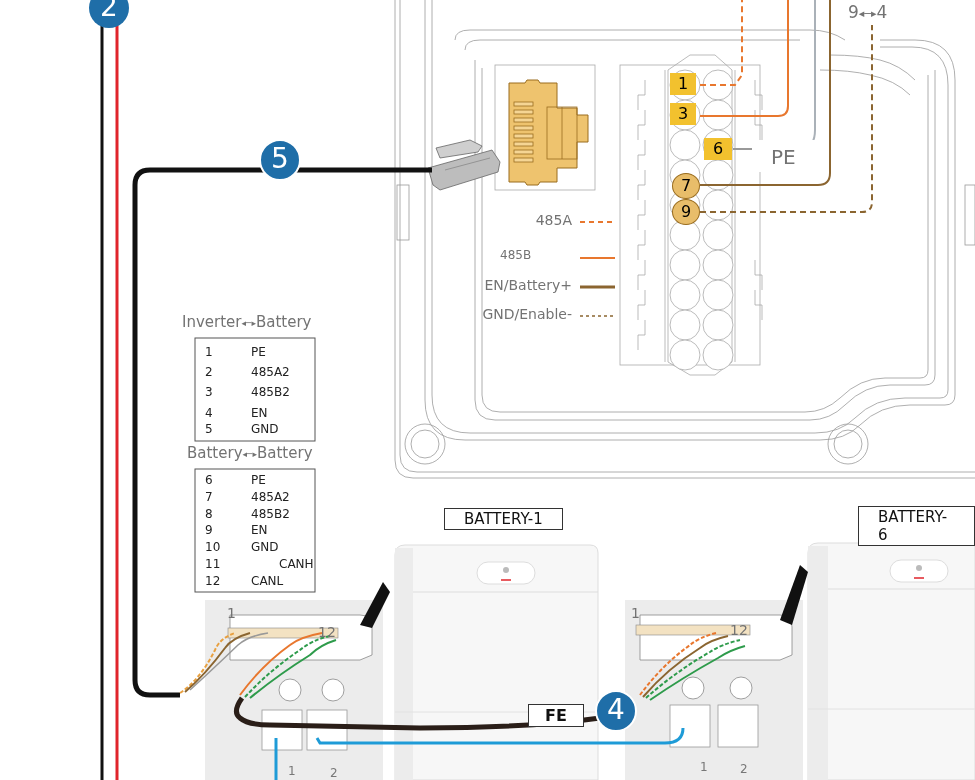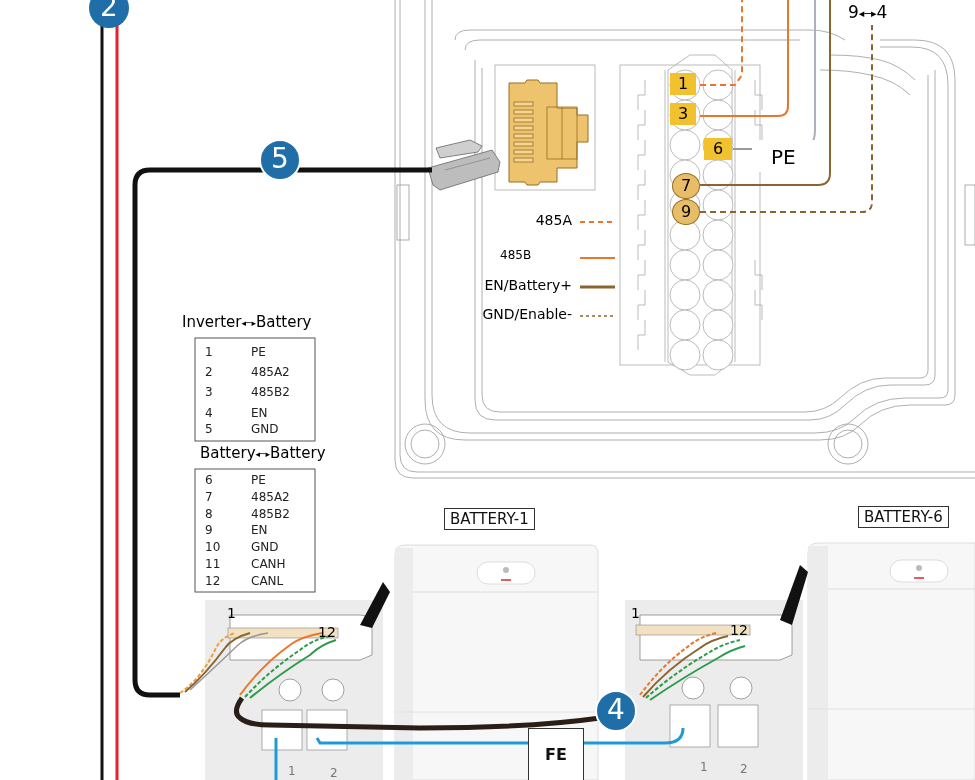--- a/index.html
+++ b/index.html
@@ -1,19 +1,19 @@
 <!DOCTYPE html>
 <html><head>
 <meta charset="utf-8">
 <style>
   html,body{margin:0;padding:0;background:#fff;}
   body{width:975px;height:780px;position:relative;overflow:hidden;font-family:"DejaVu Sans","Liberation Sans",sans-serif;}
   svg{position:absolute;left:0;top:0;}
-  .lbl{position:absolute;font-family:"DejaVu Sans",sans-serif;color:#000000;white-space:nowrap;}
-  .box-label{position:absolute;border:1.2px solid #333;background:#fff;font-family:"DejaVu Sans",sans-serif;font-size:15px;padding:1px 5px;color:#111;}
+  .lbl{position:absolute;font-family:"DejaVu Sans",sans-serif;color:#737373;white-space:nowrap;}
+  .box-label{position:absolute;border:1.2px solid #333;background:#fff;font-family:"DejaVu Sans",sans-serif;font-size:15px;padding:1px 19px;color:#111;}
 </style>
 </head>
 <body>
 
 <svg width="975" height="780" viewBox="0 0 975 780">
 
   <line x1="102" y1="20" x2="102" y2="780" stroke="#111" stroke-width="3"></line>
   <line x1="117" y1="20" x2="117" y2="780" stroke="#e0242b" stroke-width="3"></line>
 
   <g fill="none" stroke="#9a9a9a" stroke-width="0.8">
@@ -223,21 +223,21 @@
   <div style="display:flex;line-height:17px;margin-top:3px;">
       <span style="width:46px">4</span>
       <span>EN</span>
     </div>
   <div style="display:flex;line-height:15px;">
       <span style="width:46px">5</span>
       <span>GND</span>
     </div>
 </div>
 
-<div class="lbl" style="left:200px;top:444px;font-size:15px;">
+<div class="lbl" style="left:187px;top:444px;font-size:15px;">
   <span>Battery</span><span style="font-size:9px;vertical-align:middle;">◂─▸</span><span>Battery</span>
 </div>
 <div style="position:absolute;left:205px;top:472px;font-size:12px;color:#222;line-height:16.8px;">
   <div style="display:flex;">
       <span style="width:46px">6</span>
       <span>PE</span>
     </div>
   <div style="display:flex;">
       <span style="width:46px">7</span>
       <span>485A2</span>
@@ -247,21 +247,21 @@
       <span>485B2</span>
     </div>
   <div style="display:flex;">
       <span style="width:46px">9</span>
       <span>EN</span>
     </div>
   <div style="display:flex;">
       <span style="width:46px">10</span>
       <span>GND</span>
     </div>
-  <div style="display:flex;">
+  <div style="display:flex;gap:28px;">
       <span style="width:46px">11</span>
       <span>CANH</span>
     </div>
   <div style="display:flex;">
       <span style="width:46px">12</span>
       <span>CANL</span>
     </div>
 </div>
 
 <div class="box-label" style="left:444px;top:508px;">BATTERY-1</div>
@@ -270,13 +270,13 @@
 <div class="lbl" style="left:227px;top:605px;font-size:14px;">1</div>
 <div class="lbl" style="left:318px;top:624px;font-size:14px;">12</div>
 <div class="lbl" style="left:631px;top:605px;font-size:14px;">1</div>
 <div class="lbl" style="left:730px;top:622px;font-size:14px;">12</div>
 
 <div class="lbl" style="left:288px;top:764px;font-size:12px;color:#777;">1</div>
 <div class="lbl" style="left:330px;top:766px;font-size:12px;color:#777;">2</div>
 <div class="lbl" style="left:700px;top:760px;font-size:12px;color:#777;">1</div>
 <div class="lbl" style="left:740px;top:762px;font-size:12px;color:#777;">2</div>
 
-<div class="box-label" style="left:528px;top:728px;width:54px;text-align:center;font-weight:bold;font-size:16px;padding:16px 0;">FE</div>
+<div class="box-label" style="left:528px;top:704px;width:54px;text-align:center;font-weight:bold;font-size:16px;padding:1px 0;">FE</div>
 
 </body></html>

